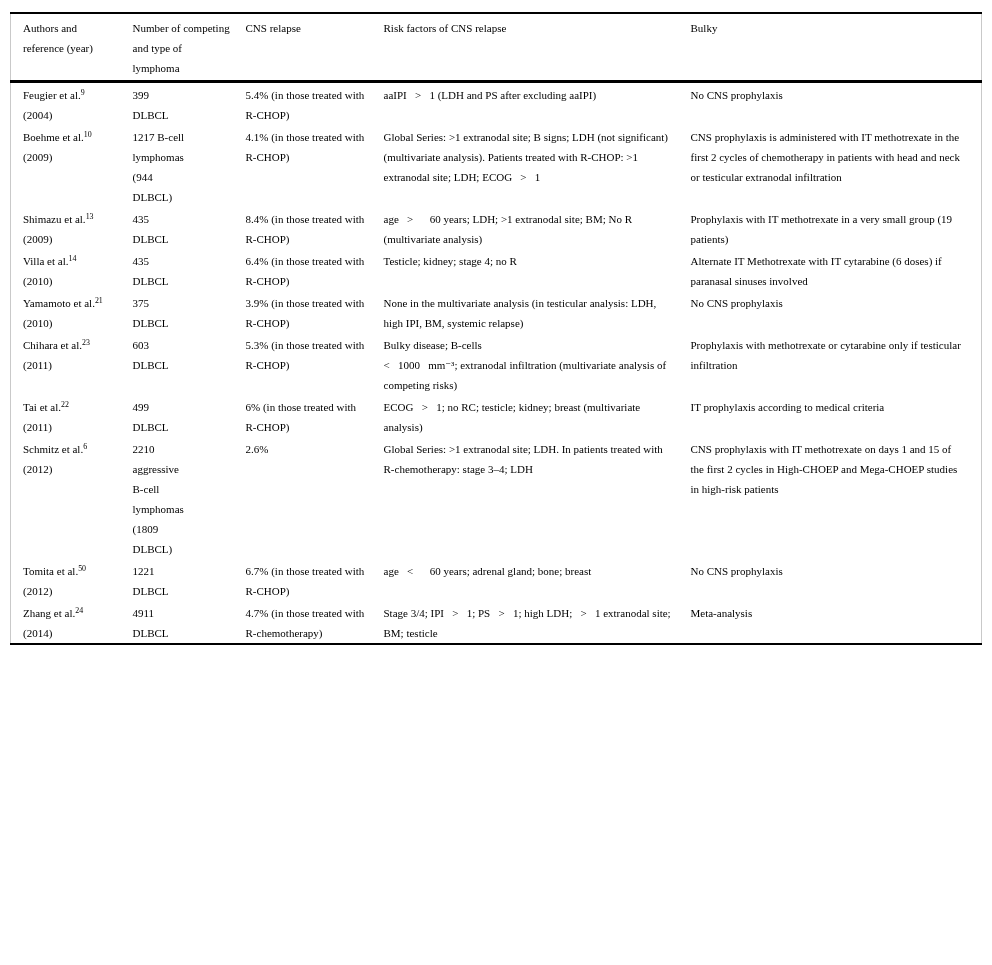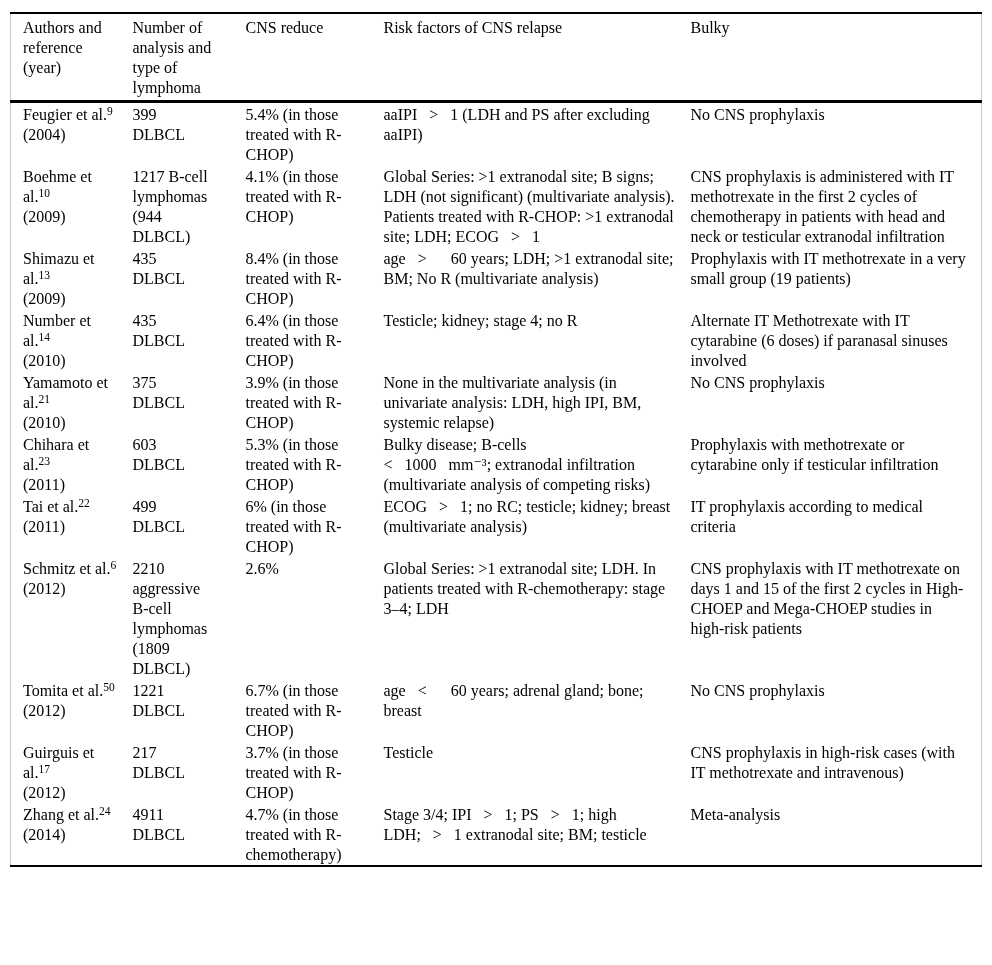--- a/index.html
+++ b/index.html
@@ -23,21 +23,21 @@
     width: 972px;
   }
   table.paper-table {
     width: 100%;
     border-collapse: collapse;
     table-layout: fixed;
     border-top: 2px solid #000000;
     border-bottom: 2px solid #000000;
     border-left: 1px solid #c9c9c9;
     border-right: 1px solid #c9c9c9;
-    font-size: 16px;
+    font-size: 11px;
     line-height: 20px;
   }
   table.paper-table thead th {
     text-align: left;
     font-weight: normal;
     vertical-align: top;
     padding: 4px 14px 2px 0;
     border-bottom: 3px solid #000000;
     white-space: pre-wrap;
   }
@@ -67,22 +67,22 @@
       <colgroup>
         <col style="width:122px">
         <col style="width:113px">
         <col style="width:138px">
         <col style="width:307px">
         <col>
       </colgroup>
       <thead>
         <tr>
           <th>Authors and reference (year)</th>
-          <th>Number of analysis and type of lymphoma</th>
-          <th>CNS reduce</th>
+          <th>Number of competing and type of lymphoma</th>
+          <th>CNS relapse</th>
           <th>Risk factors of CNS relapse</th>
           <th>Bulky</th>
         </tr>
       </thead>
       <tbody>
   <tr>
     <td><span>Feugier et al.</span><sup class="ref">9</sup><br><span>(2004)</span></td>
     <td>399
 DLBCL</td>
     <td>5.4% (in those treated with R-CHOP)</td>
@@ -104,34 +104,34 @@
   <tr>
     <td><span>Shimazu et al.</span><sup class="ref">13</sup><br><span>(2009)</span></td>
     <td>435
 DLBCL</td>
     <td>8.4% (in those treated with R-CHOP)</td>
     <td>age&nbsp;&nbsp;&nbsp;&gt;&nbsp;&nbsp;&nbsp;&nbsp;&nbsp;&nbsp;60 years; LDH; &gt;1 extranodal site; BM; No R (multivariate analysis)</td>
     <td>Prophylaxis with IT methotrexate in a very small group (19 patients)</td>
   </tr>
 
   <tr>
-    <td><span>Number et al.</span><sup class="ref">14</sup><br><span>(2010)</span></td>
+    <td><span>Villa et al.</span><sup class="ref">14</sup><br><span>(2010)</span></td>
     <td>435
 DLBCL</td>
     <td>6.4% (in those treated with R-CHOP)</td>
     <td>Testicle; kidney; stage 4; no R</td>
     <td>Alternate IT Methotrexate with IT cytarabine (6 doses) if paranasal sinuses involved</td>
   </tr>
 
   <tr>
     <td><span>Yamamoto et al.</span><sup class="ref">21</sup><br><span>(2010)</span></td>
     <td>375
 DLBCL</td>
     <td>3.9% (in those treated with R-CHOP)</td>
-    <td>None in the multivariate analysis (in univariate analysis: LDH, high IPI, BM, systemic relapse)</td>
+    <td>None in the multivariate analysis (in testicular analysis: LDH, high IPI, BM, systemic relapse)</td>
     <td>No CNS prophylaxis</td>
   </tr>
 
   <tr>
     <td><span>Chihara et al.</span><sup class="ref">23</sup><br><span>(2011)</span></td>
     <td>603
 DLBCL</td>
     <td>5.3% (in those treated with R-CHOP)</td>
     <td>Bulky disease; B-cells
 &lt;&nbsp;&nbsp;&nbsp;1000&nbsp;&nbsp;&nbsp;mm⁻³; extranodal infiltration (multivariate analysis of competing risks)</td>
@@ -162,28 +162,20 @@
 
   <tr>
     <td><span>Tomita et al.</span><sup class="ref">50</sup><br><span>(2012)</span></td>
     <td>1221
 DLBCL</td>
     <td>6.7% (in those treated with R-CHOP)</td>
     <td>age&nbsp;&nbsp;&nbsp;&lt;&nbsp;&nbsp;&nbsp;&nbsp;&nbsp;&nbsp;60 years; adrenal gland; bone; breast</td>
     <td>No CNS prophylaxis</td>
   </tr>
 
-  <tr>
-    <td><span>Guirguis et al.</span><sup class="ref">17</sup><br><span>(2012)</span></td>
-    <td>217
-DLBCL</td>
-    <td>3.7% (in those treated with R-CHOP)</td>
-    <td>Testicle</td>
-    <td>CNS prophylaxis in high-risk cases (with IT methotrexate and intravenous)</td>
-  </tr>
 
 
   <tr>
     <td><span>Zhang et al.</span><sup class="ref">24</sup><br><span>(2014)</span></td>
     <td>4911
 DLBCL</td>
     <td>4.7% (in those treated with R-chemotherapy)</td>
     <td>Stage 3/4; IPI&nbsp;&nbsp;&nbsp;&gt;&nbsp;&nbsp;&nbsp;1; PS&nbsp;&nbsp;&nbsp;&gt;&nbsp;&nbsp;&nbsp;1; high LDH;&nbsp;&nbsp;&nbsp;&gt;&nbsp;&nbsp;&nbsp;1 extranodal site; BM; testicle</td>
     <td>Meta-analysis</td>
   </tr>

